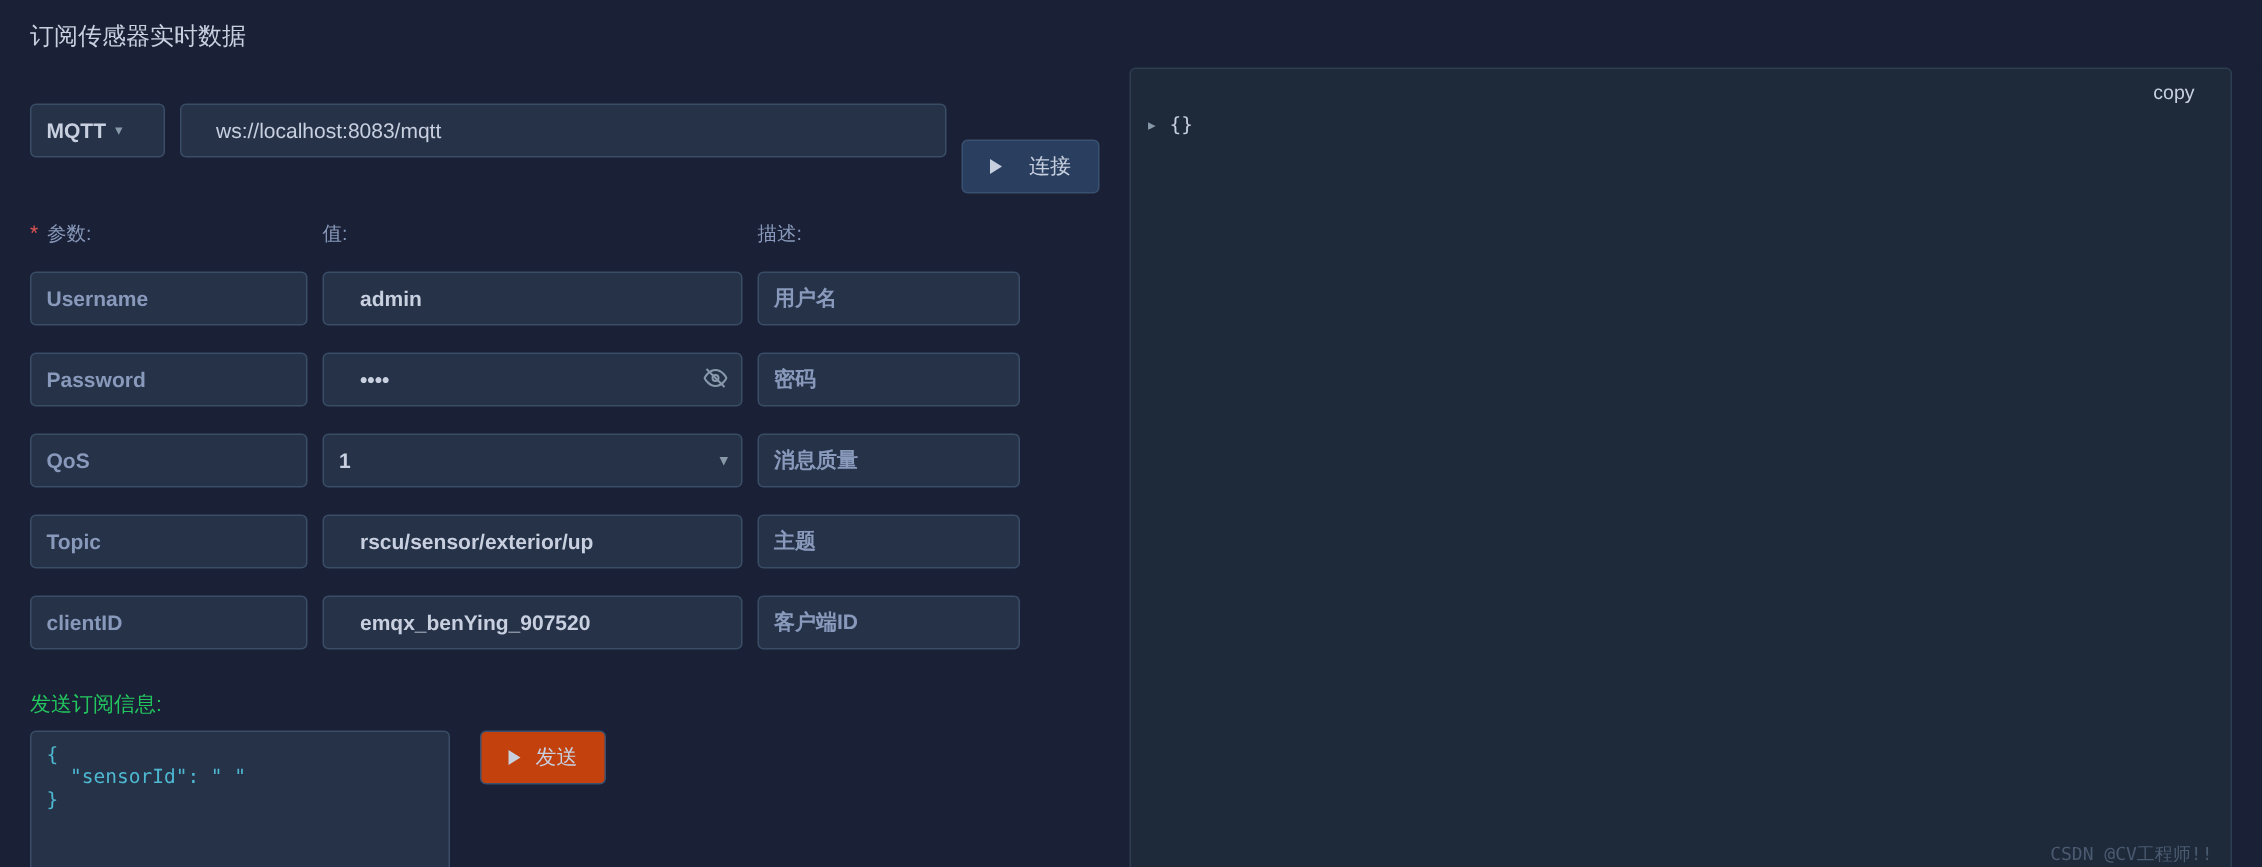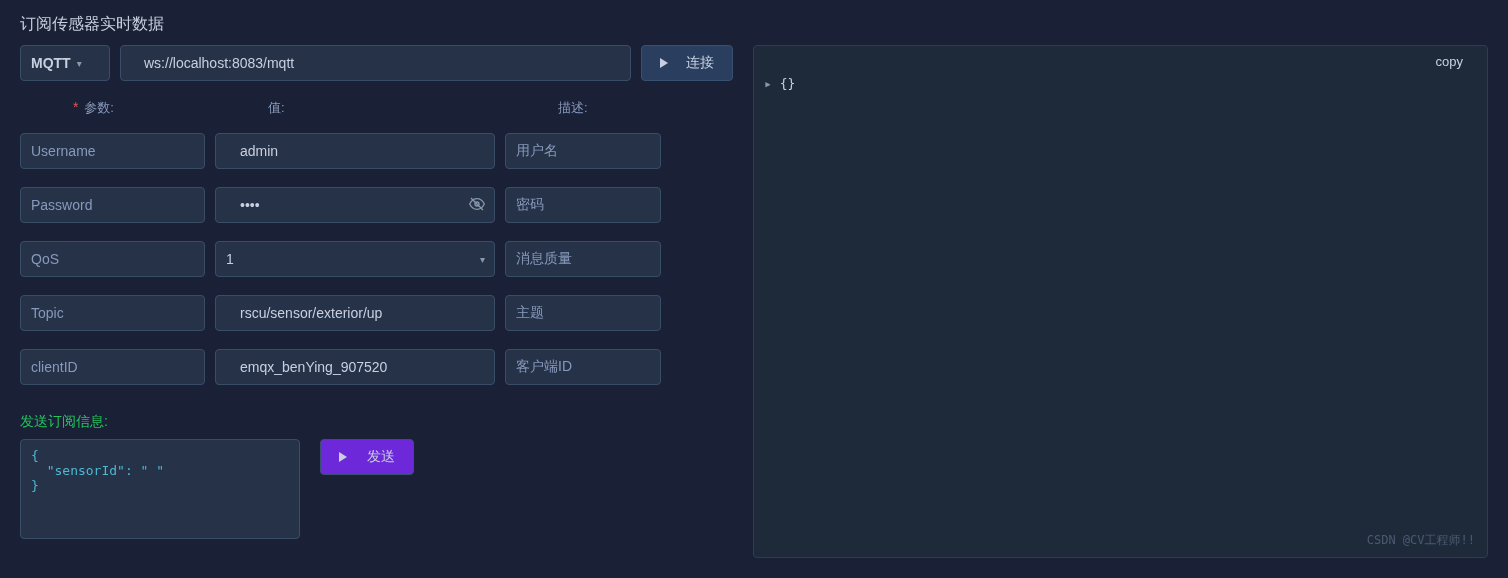--- a/index.html
+++ b/index.html
@@ -108,57 +108,58 @@
       border-radius: 4px;
       padding: 6px 18px;
       color: #c8d0e0;
       cursor: pointer;
       height: 36px;
       display: flex;
       align-items: center;
       gap: 16px;
       font-size: 14px;
       white-space: nowrap;
+      margin-top: 48px;
     }
     .params-header-row {
       display: flex;
       gap: 10px;
       padding: 4px 0 6px 0;
-      justify-content: flex-end;
     }
     .col-param { width: 185px; }
     .col-value { width: 280px; }
     .col-desc { width: 175px; }
     .header-label {
       color: #8899bb;
       font-size: 13px;
     }
     .required-star {
       color: #e05555;
       margin-right: 2px;
     }
     .param-row {
       display: flex;
       gap: 10px;
       margin-bottom: 8px;
       align-items: center;
+      font-weight: bold;
     }
     .param-cell {
       background: #263248;
       border: 1px solid #3a4d66;
       border-radius: 4px;
       padding: 6px 10px;
       color: #8899bb;
       height: 36px;
       display: flex;
       align-items: center;
     }
     .param-cell.param-name { width: 185px; }
     .param-cell.param-value { width: 280px; color: #c8d0e0; }
-    .param-cell.param-desc { width: 156px; }
+    .param-cell.param-desc { width: 175px; }
     .param-value-wrapper {
       width: 280px;
       position: relative;
       display: flex;
       align-items: center;
     }
     .param-value-wrapper .param-cell {
       width: 100%;
       padding-left: 24px;
     }
@@ -205,30 +206,30 @@
       background: #263248;
       border: 1px solid #3a4d66;
       border-radius: 4px;
       color: #4db8d0;
       font-family: monospace;
       font-size: 13px;
       padding: 8px 10px;
       resize: none;
     }
     .send-btn {
-      background: #6d28d9;
+      background: #c2410c;
       border: 1px solid #3a5070;
       border-radius: 4px;
       padding: 6px 18px;
       color: #c8d0e0;
       cursor: pointer;
       height: 36px;
       display: flex;
       align-items: center;
-      gap: 18px;
+      gap: 8px;
       font-size: 14px;
     }
     .watermark {
       position: absolute;
       bottom: 8px;
       right: 12px;
       color: #4a5a70;
       font-size: 12px;
       margin-top: 40px;
     }

